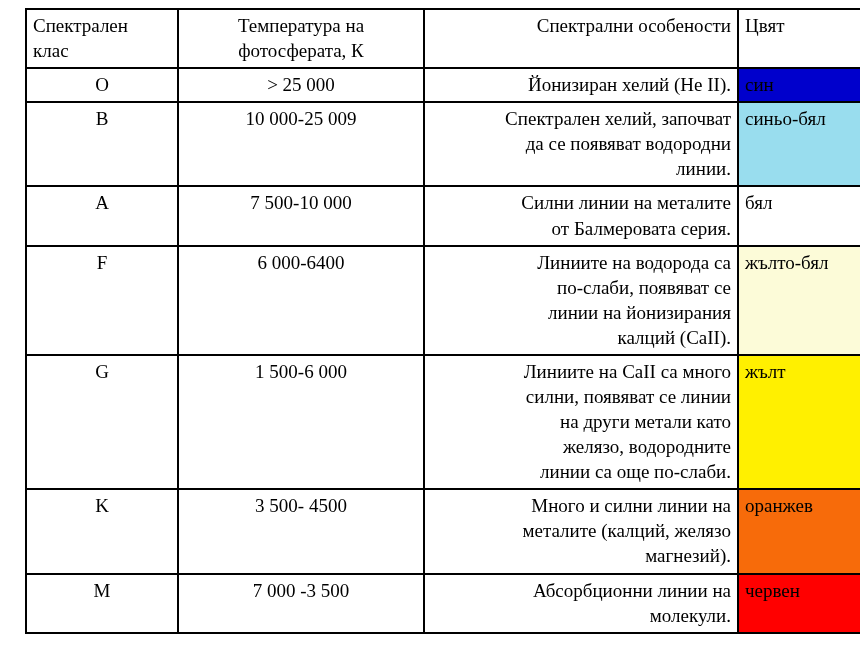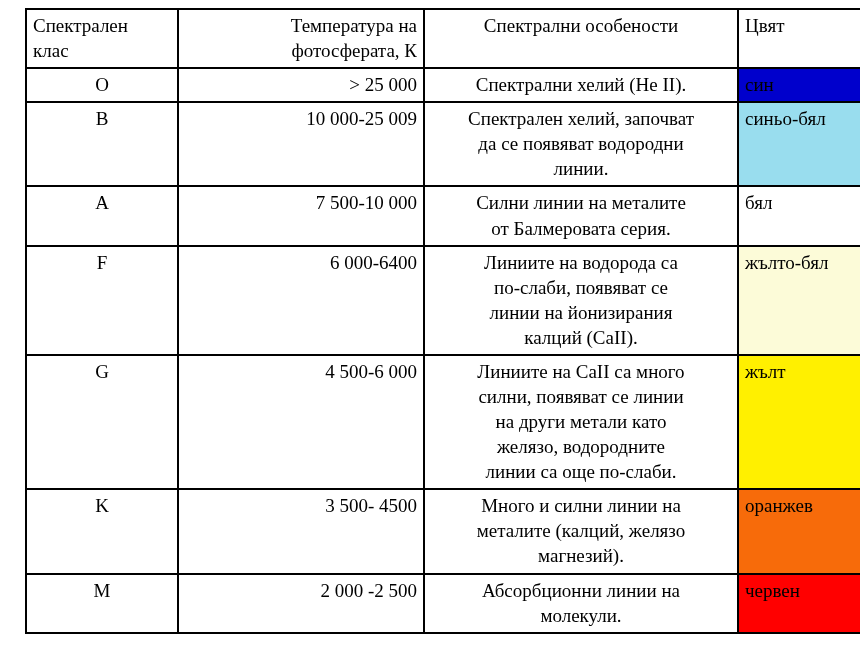--- a/index.html
+++ b/index.html
@@ -20,22 +20,22 @@
     table-layout: fixed;
   }
   #spectral-table td {
     border: 2px solid #000000;
     padding: 3px 6px 4px 6px;
     vertical-align: top;
     font-size: 19px;
     line-height: 1.32;
   }
   .col-class   { width: 138px; text-align: center; }
-  .col-temp    { width: 232px; text-align: right; }
-  .col-feat    { width: 300px; text-align: center; }
+  .col-temp    { width: 232px; text-align: center; }
+  .col-feat    { width: 300px; text-align: right; }
   .col-color   { width: 148px; text-align: left; }
 
   tr.header-row td {
     vertical-align: top;
   }
   tr.header-row td.col-class {
     text-align: left;
   }
   .cell-text {
     display: block;
@@ -69,21 +69,21 @@
     </tr>
 
     <tr>
       <td class="col-class">
         <span class="cell-text">O</span>
       </td>
       <td class="col-temp">
         <span class="cell-text">&gt; 25 000</span>
       </td>
       <td class="col-feat">
-        <span class="cell-text">Спектрални хелий (He II).</span>
+        <span class="cell-text">Йонизиран хелий (He II).</span>
       </td>
       <td class="col-color" style="background-color: rgb(0, 0, 204);">
         <span class="color-swatch">син</span>
       </td>
     </tr>
 
     <tr>
       <td class="col-class">
         <span class="cell-text">B</span>
       </td>
@@ -132,21 +132,21 @@
       <td class="col-color" style="background-color: rgb(252, 251, 216);">
         <span class="color-swatch">жълто-бял</span>
       </td>
     </tr>
 
     <tr>
       <td class="col-class">
         <span class="cell-text">G</span>
       </td>
       <td class="col-temp">
-        <span class="cell-text">4 500-6 000</span>
+        <span class="cell-text">1 500-6 000</span>
       </td>
       <td class="col-feat">
         <span class="cell-text">Линиите на CaII са много
 силни, появяват се линии
 на други метали като
 желязо, водородните
 линии са още по-слаби.</span>
       </td>
       <td class="col-color" style="background-color: rgb(255, 240, 0);">
         <span class="color-swatch">жълт</span>
@@ -168,21 +168,21 @@
       <td class="col-color" style="background-color: rgb(247, 107, 10);">
         <span class="color-swatch">оранжев</span>
       </td>
     </tr>
 
     <tr>
       <td class="col-class">
         <span class="cell-text">M</span>
       </td>
       <td class="col-temp">
-        <span class="cell-text">2 000 -2 500</span>
+        <span class="cell-text">7 000 -3 500</span>
       </td>
       <td class="col-feat">
         <span class="cell-text">Абсорбционни линии на
 молекули.</span>
       </td>
       <td class="col-color" style="background-color: rgb(255, 0, 0);">
         <span class="color-swatch">червен</span>
       </td>
     </tr>
   </tbody>

